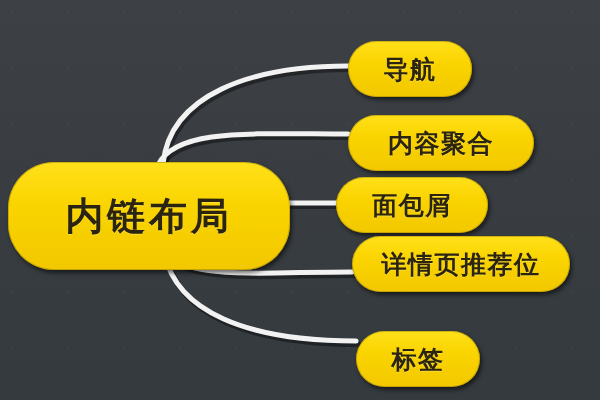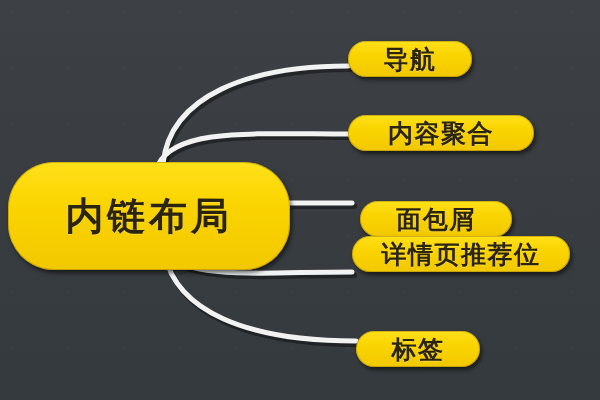--- a/index.html
+++ b/index.html
@@ -48,26 +48,26 @@
     left: 8px;
     top: 162px;
     width: 282px;
     height: 108px;
     font-size: 38px;
     letter-spacing: 0.10em;
     border-radius: 46px;
   }
   .branch {
     font-size: 25px;
-    height: 36px;
+    height: 56px;
     border-radius: 30px;
   }
   #node-b0 { left: 348px; top: 41px;  width: 124px; }
   #node-b1 { left: 348px; top: 115px; width: 186px; }
-  #node-b2 { left: 360px; top: 177px; width: 152px; margin-top: 24px; }
+  #node-b2 { left: 336px; top: 177px; width: 152px; }
   #node-b3 { left: 352px; top: 236px; width: 218px; }
   #node-b4 { left: 356px; top: 331px; width: 124px; }
 </style>
 </head>
 <body>
 
 <div id="canvas">
 
   <svg id="edges" viewBox="0 0 600 400" xmlns="http://www.w3.org/2000/svg">
     <g fill="none" stroke="#000000" stroke-opacity="0.40" stroke-width="6" stroke-linecap="round" transform="translate(2,3)">

